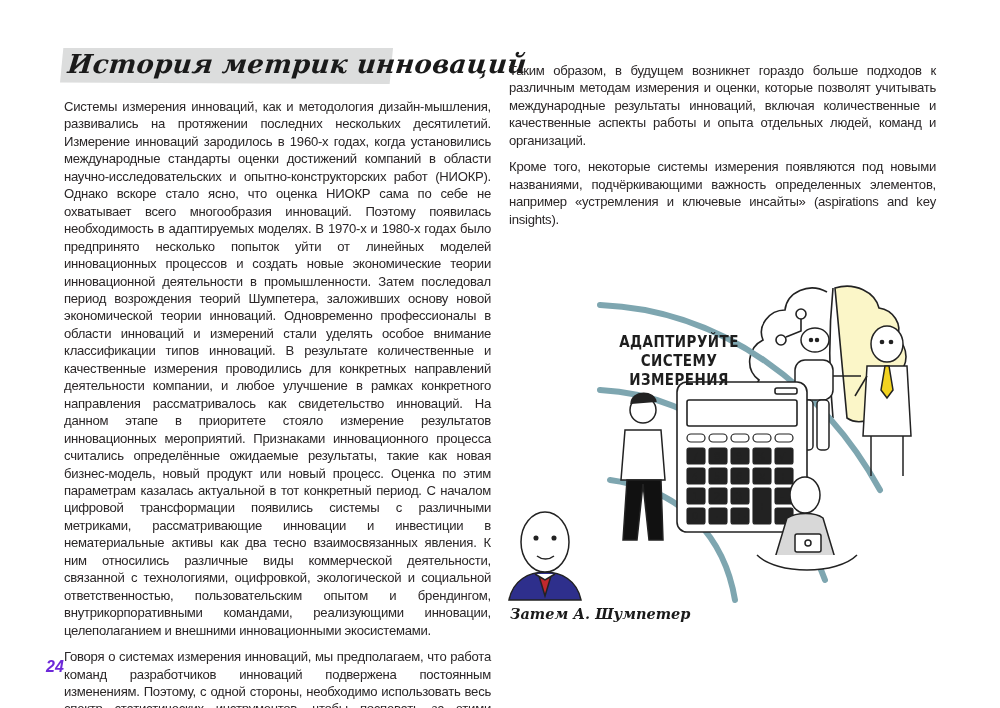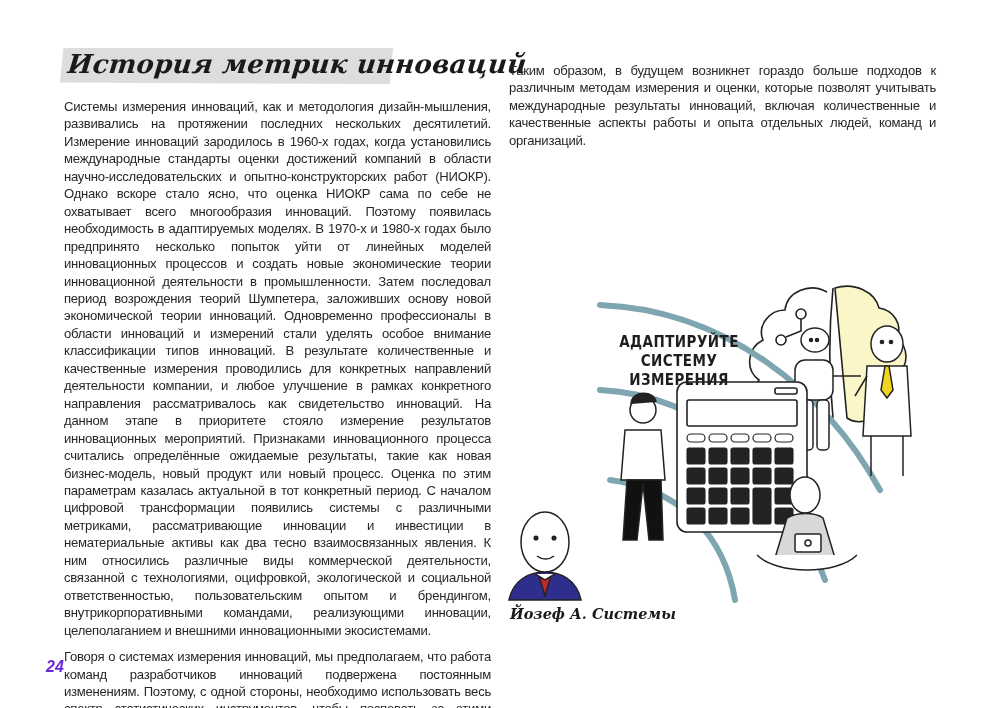--- a/index.html
+++ b/index.html
@@ -40,20 +40,21 @@
 <div class="title-band"></div>
 <h1 class="title">История метрик инноваций</h1>
 
 <div class="col col-left">
   <p>Системы измерения инноваций, как и методология дизайн-мышления, развивались на протяжении последних нескольких десятилетий. Измерение инноваций зародилось в 1960-х годах, когда установились международные стандарты оценки достижений компаний в области научно-исследовательских и опытно-конструкторских работ (НИОКР). Однако вскоре стало ясно, что оценка НИОКР сама по себе не охватывает всего многообразия инноваций. Поэтому появилась необходимость в адаптируемых моделях. В 1970-х и 1980-х годах было предпринято несколько попыток уйти от линейных моделей инновационных процессов и создать новые экономические теории инновационной деятельности в промышленности. Затем последовал период возрождения теорий Шумпетера, заложивших основу новой экономической теории инноваций. Одновременно профессионалы в области инноваций и измерений стали уделять особое внимание классификации типов инноваций. В результате количественные и качественные измерения проводились для конкретных направлений деятельности компании, и любое улучшение в рамках конкретного направления рассматривалось как свидетельство инноваций. На данном этапе в приоритете стояло измерение результатов инновационных мероприятий. Признаками инновационного процесса считались определённые ожидаемые результаты, такие как новая бизнес-модель, новый продукт или новый процесс. Оценка по этим параметрам казалась актуальной в тот конкретный период. С началом цифровой трансформации появились системы с различными метриками, рассматривающие инновации и инвестиции в нематериальные активы как два тесно взаимосвязанных явления. К ним относились различные виды коммерческой деятельности, связанной с технологиями, оцифровкой, экологической и социальной ответственностью, пользовательским опытом и брендингом, внутрикорпоративными командами, реализующими инновации, целеполаганием и внешними инновационными экосистемами.</p>
   <p>Говоря о системах измерения инноваций, мы предполагаем, что работа команд разработчиков инноваций подвержена постоянным изменениям. Поэтому, с одной стороны, необходимо использовать весь спектр статистических инструментов, чтобы поспевать за этими изменениями. А с другой стороны, измерение необходимо проводить на двух уровнях: тщательно описанный</p>
 </div>
 
 <div class="col col-right">
   <p>Таким образом, в будущем возникнет гораздо больше подходов к различным методам измерения и оценки, которые позволят учитывать международные результаты инноваций, включая количественные и качественные аспекты работы и опыта отдельных людей, команд и организаций.</p>
+  <p>Кроме того, некоторые системы измерения появляются под новыми названиями, подчёркивающими важность определенных элементов, например «устремления и ключевые инсайты» (aspirations and key insights).</p>
 </div>
 
 <div class="illus">
   <svg viewBox="0 0 440 360">
 
     <g fill="none" stroke="#222" stroke-width="1.6">
       <path d="M340 8 c20 -6 40 4 44 20 c14 2 24 16 18 30 c12 10 12 28 0 36 c8 14 -2 30 -16 32 c-4 14 -22 20 -34 12 z" fill="#fbf6c8"></path>
       <path d="M338 8 c-4 40 -4 90 0 130"></path>
       <path d="M332 12 c-18 -10 -40 0 -42 18 c-16 0 -28 16 -22 30 c-16 8 -18 30 -4 40 c-10 14 0 34 16 36 c4 14 24 20 36 10"></path>
       <circle cx="306" cy="34" r="5"></circle>
@@ -167,15 +168,15 @@
       <path d="M42 276 c5 4 12 4 17 0" fill="none"></path>
     </g>
   </svg>
 </div>
 
 <div class="slogan">
   <div>АДАПТИРУЙТЕ</div>
   <div>СИСТЕМУ ИЗМЕРЕНИЯ</div>
 </div>
 
-<div class="caption">Йозеф А. Системы</div>
+<div class="caption">Затем А. Шумпетер</div>
 
 <div class="page-num">24</div>
 
 </body></html>

